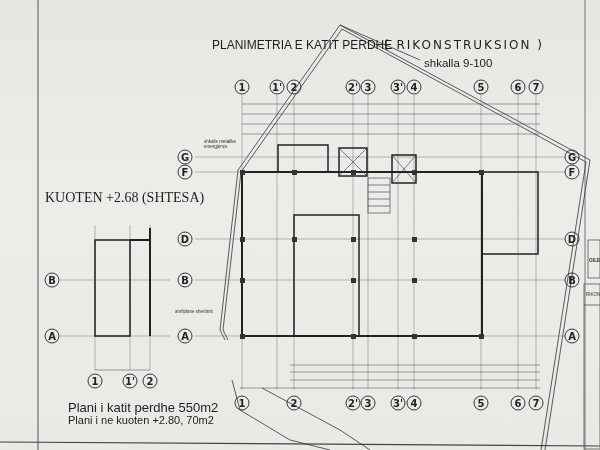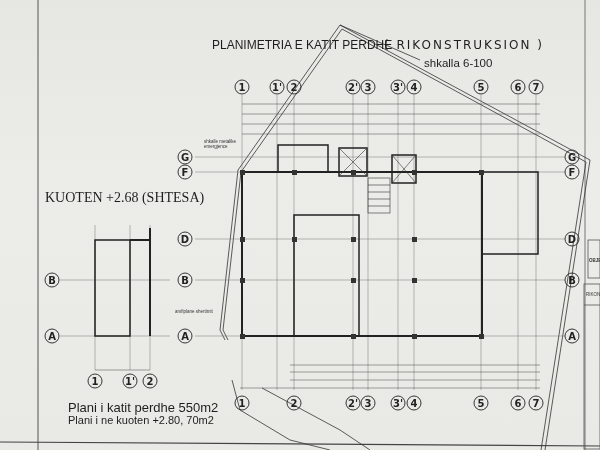--- a/index.html
+++ b/index.html
@@ -189,21 +189,21 @@
 
   <g fill="none" stroke="#555" stroke-width="0.8">
     <rect x="588" y="240" width="12" height="38"></rect>
     <rect x="584" y="284" width="16" height="165"></rect>
     <line x1="584" y1="305" x2="600" y2="305"></line>
   </g>
 </svg>
 
 <div class="txt title">PLANIMETRIA E KATIT PERDHE</div>
 <div class="txt title-paren">( RIKONSTRUKSION )</div>
-<div class="txt scale">shkalla 6-100</div>
+<div class="txt scale">shkalla 9-100</div>
 <div class="txt sub2">KUOTEN +2.68 (SHTESA)</div>
 <div class="txt area1">Plani i katit perdhe 550m2</div>
 <div class="txt area2">Plani i ne kuoten +2.80, 70m2</div>
 <div class="note" style="left:204px;top:139px;width:46px;white-space:normal;">shkalle metalike emergjence</div>
 <div class="note" style="left:175px;top:309px;">amfiplane shertimit</div>
 <div class="note" style="left:589px;top:258px;font-weight:bold;">OBJE</div>
 <div class="note" style="left:586px;top:292px;">RIKON</div>
 </div>
 
 </body></html>

